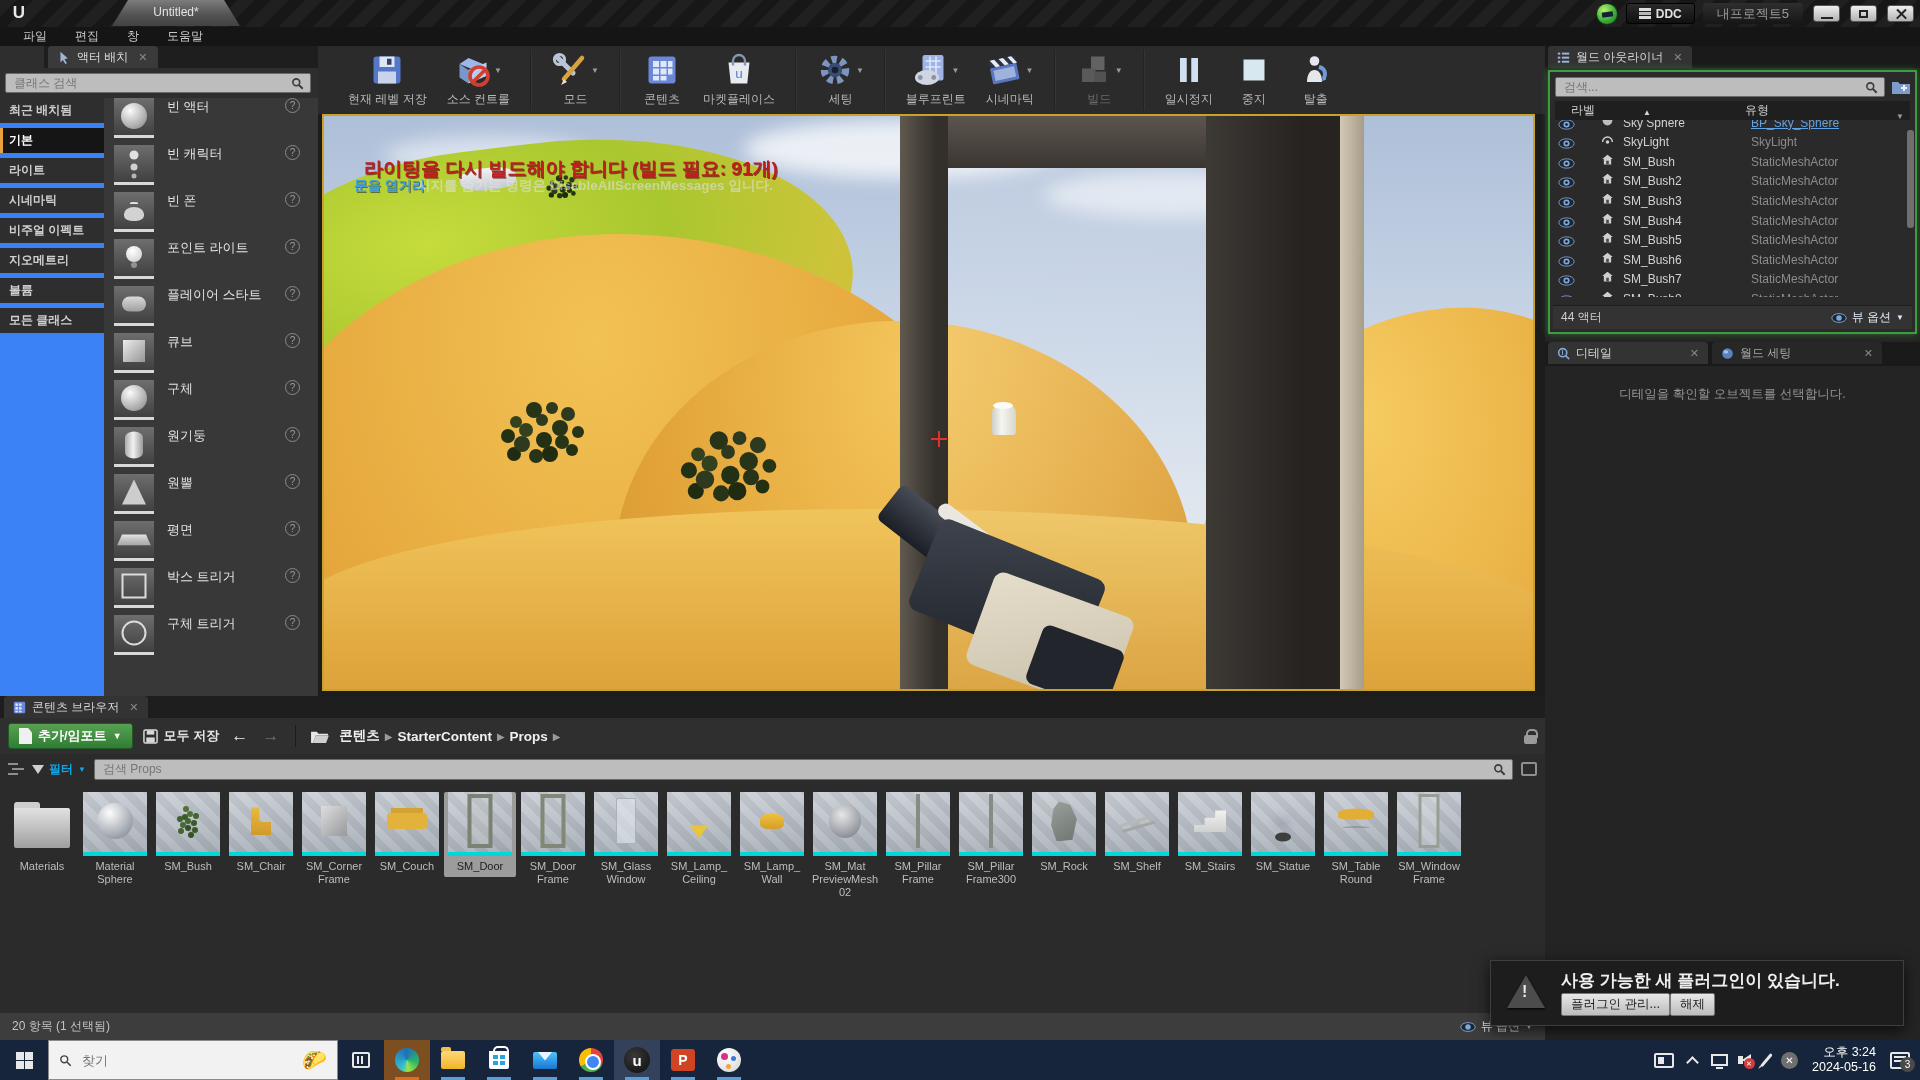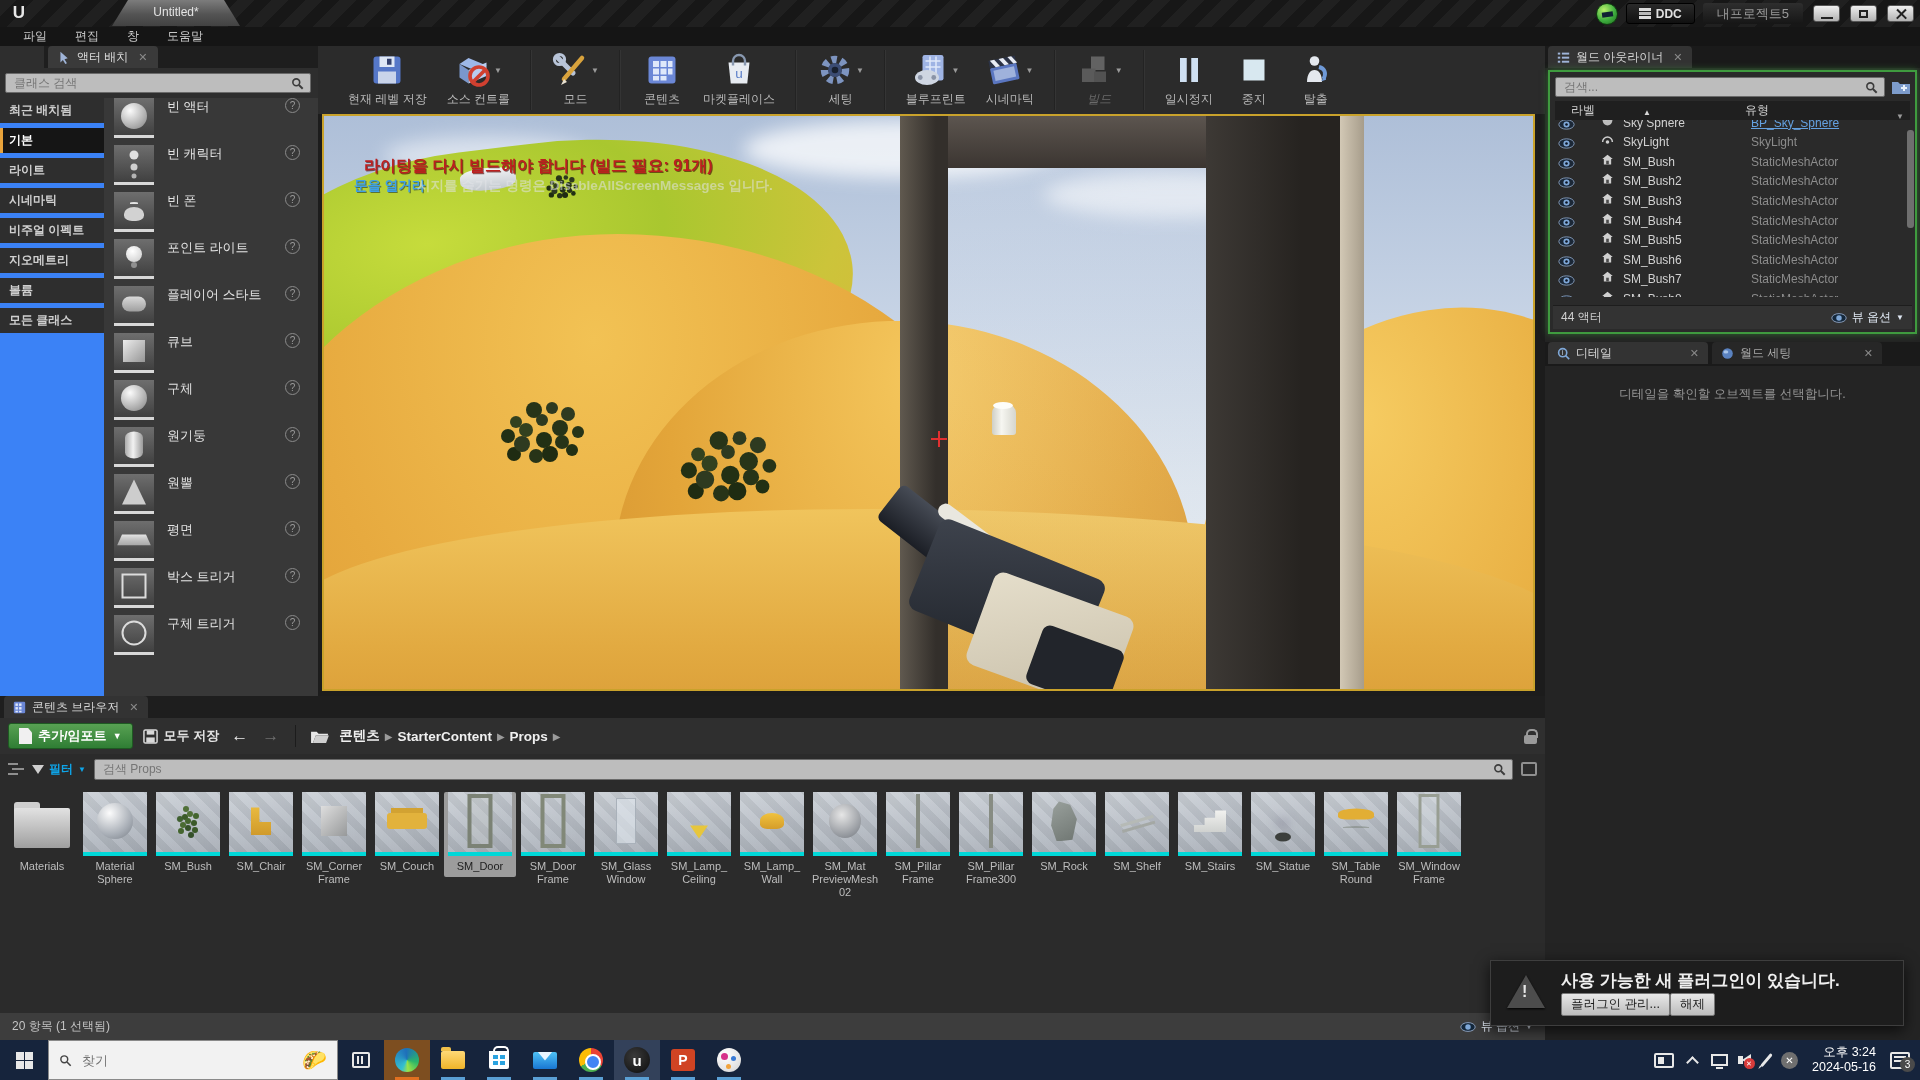--- a/index.html
+++ b/index.html
@@ -67,21 +67,21 @@
 
   
   #toolbar{position:absolute;left:318px;top:46px;width:1227px;height:68px;background:#2b2b2b;display:flex;align-items:stretch;padding-left:20px;}
   .tgroup{display:flex;align-items:stretch;}
   .tsep{width:2px;margin:4px 10px;background:linear-gradient(90deg,#1a1a1a,#3d3d3d);}
   .tbtn{display:flex;flex-direction:column;align-items:center;justify-content:flex-start;padding:5px 10px 2px;min-width:62px;}
   .tbtn .irow{display:flex;align-items:center;height:38px;}
   .tbtn svg{width:36px;height:36px;}
   .tbtn .dd{color:#9a9a9a;font-size:8px;margin-left:3px;}
   .tlabel{color:#b8b8b8;font-size:12px;margin-top:2px;white-space:nowrap;}
-  .tbtn.disabled .tlabel{color:#6a6a6a;font-style:italic;}
+  .tbtn.disabled .tlabel{color:#6a6a6a;}
 
   
   #viewport{position:absolute;left:322px;top:114px;width:1213px;height:577px;border:2px solid #c9a22b;overflow:hidden;
     background:linear-gradient(180deg,#aebfd8 0%,#c6d3e5 35%,#dde5ee 65%,#edf1f5 100%);}
   .cloud{position:absolute;background:#fff;border-radius:50%;filter:blur(9px);opacity:.75;}
   .grass{position:absolute;left:-70px;top:26px;width:600px;height:310px;border-radius:42% 58% 55% 45%;transform:rotate(-7deg);
     background:radial-gradient(ellipse at 30% 28%,#c6dc3c 0%,#a9c72f 40%,#ccc43a 70%,#dcb43c 100%);}
   .white-blob{position:absolute;left:136px;top:52px;width:56px;height:22px;background:linear-gradient(#f2f4f6,#c2c8ce);border-radius:40%;transform:rotate(-5deg);}
   .dune-left{position:absolute;left:-90px;top:118px;width:800px;height:660px;border-radius:48% 52% 0 0;
     background:radial-gradient(ellipse at 45% 16%,#f2c254 0%,#e7aa3f 45%,#d7922c 100%);}
@@ -108,21 +108,21 @@
   .cup::after{content:"";position:absolute;left:1px;top:-2px;width:20px;height:7px;border-radius:50%;background:#fdfdf9;}
   .gun{position:absolute;left:556px;top:398px;width:280px;height:180px;}
   .g1{position:absolute;left:-4px;top:4px;width:128px;height:44px;border-radius:6px;transform:rotate(38deg);background:linear-gradient(#474c56,#1b1e25);}
   .g4{position:absolute;left:50px;top:14px;width:96px;height:15px;border-radius:8px;transform:rotate(37deg);background:#e9e7df;}
   .g2{position:absolute;left:38px;top:32px;width:178px;height:98px;border-radius:10px;transform:rotate(22deg);background:linear-gradient(160deg,#3e434d,#1f232a);}
   .g3{position:absolute;left:96px;top:78px;width:148px;height:98px;border-radius:10px;transform:rotate(20deg);background:linear-gradient(150deg,#e5decb,#c8bfa9);}
   .g5{position:absolute;left:152px;top:122px;width:86px;height:62px;border-radius:8px;transform:rotate(20deg);background:#22252b;}
   .crosshair{position:absolute;left:607px;top:315px;width:16px;height:16px;}
   .crosshair .h{position:absolute;left:0;top:7px;width:16px;height:2px;background:#e03030;}
   .crosshair .v{position:absolute;left:7px;top:0;width:2px;height:16px;background:#e03030;}
-  .vp-warning{position:absolute;left:40px;top:40px;color:#bd1f1f;font-weight:bold;font-size:16px;text-shadow:1px 1px 0 rgba(60,0,0,.6);}
+  .vp-warning{position:absolute;left:40px;top:40px;color:#bd1f1f;font-weight:bold;font-size:19px;text-shadow:1px 1px 0 rgba(60,0,0,.6);}
   .vp-line2{position:absolute;left:30px;top:61px;font-size:13.5px;font-weight:bold;white-space:nowrap;}
   .vp-blue{color:#3fa0e8;text-shadow:1px 1px 0 rgba(0,20,50,.5);}
   .vp-faded{color:rgba(225,228,232,.55);font-weight:bold;margin-left:-12px;}
 
   
   #right-panel{position:absolute;left:1545px;top:46px;width:375px;height:994px;background:#242424;}
   .rp-tabbar{position:absolute;left:0;width:100%;height:22px;background:#1a1a1a;}
   .rp-tab{position:absolute;top:0;height:22px;display:flex;align-items:center;background:#333;border-radius:4px 4px 0 0;padding:0 9px;color:#d6d6d6;}
   .rp-tab.dim{background:#272727;color:#a8a8a8;}
   #outliner-box{position:absolute;left:3px;top:24px;width:369px;height:264px;border:2px solid #3f9b3f;background:#2a2a2a;box-shadow:0 0 7px rgba(60,160,60,.55);}

